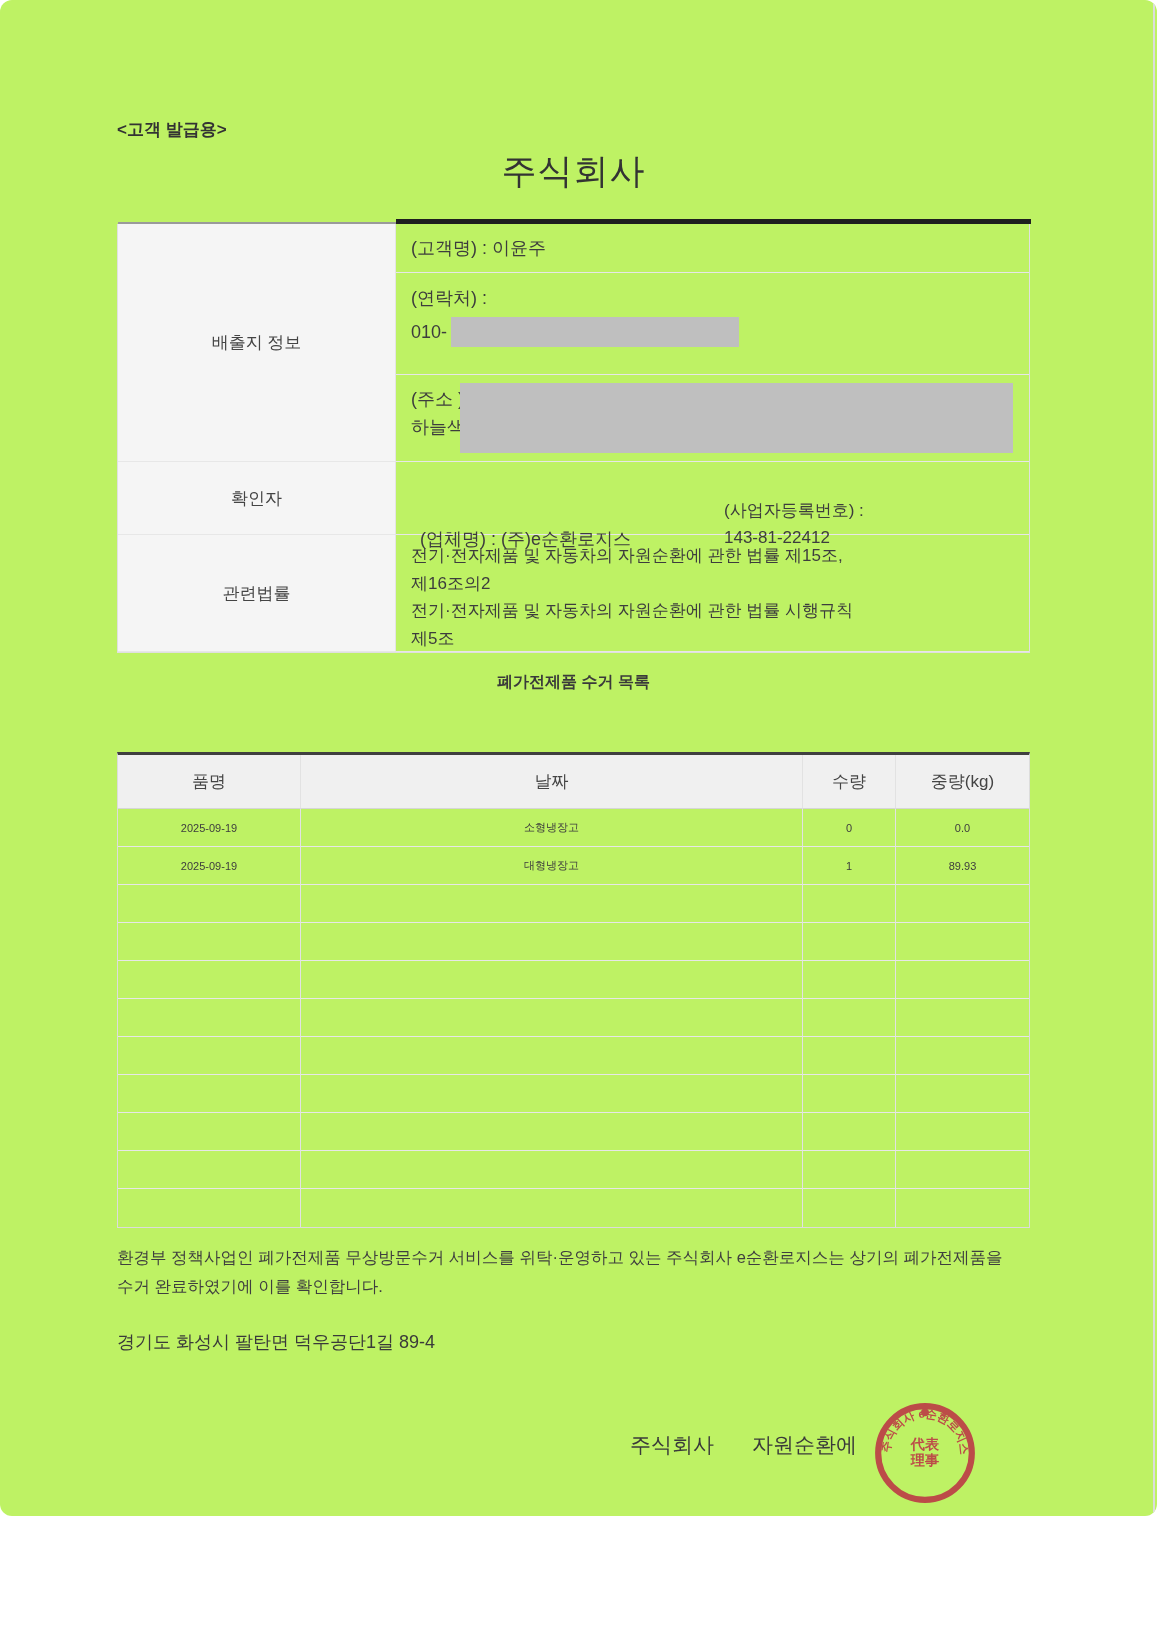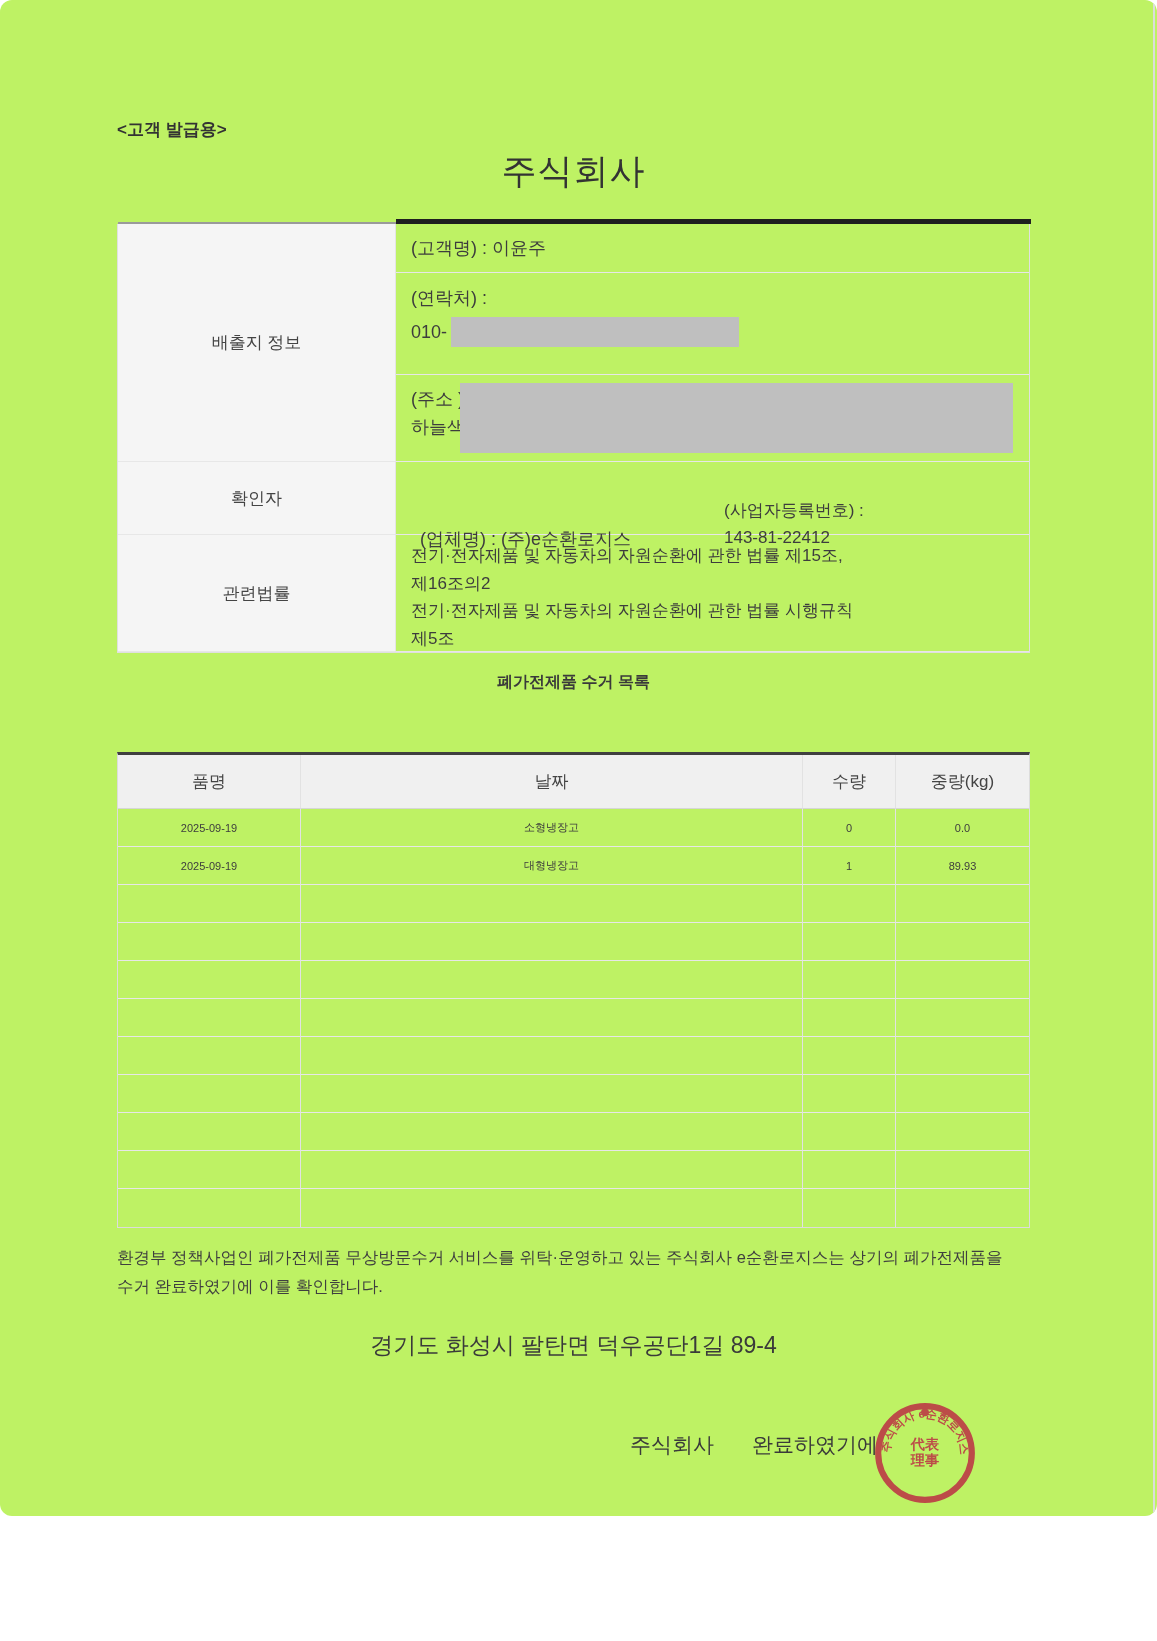--- a/index.html
+++ b/index.html
@@ -47,22 +47,22 @@
   .lt-header .lt-cell{background:#f0f0f0;height:54px;font-size:17px;color:#444;font-weight:500;
     border-bottom:1px solid #d6d6d6;}
   .lt-cell{box-sizing:border-box;display:flex;align-items:center;justify-content:center;
     border-right:1px solid #e2e2e2;border-bottom:1px solid #e7e7e7;font-size:11px;color:#3d3d3d;
     height:38px;}
   .lt-cell:last-child{border-right:none;}
   .lt-row:last-child .lt-cell{border-bottom:none;}
   
   .statement{position:absolute;left:117px;top:1243px;width:925px;font-size:16.5px;
     line-height:29px;color:#3f3f3f;}
-  .company-address{position:absolute;left:117px;top:1330px;width:913px;text-align:center;
-    font-size:23px;color:#3a3a3a;}
+  .company-address{position:absolute;left:117px;top:1330px;width:913px;text-align:left;
+    font-size:18px;color:#3a3a3a;}
   .company-line{position:absolute;left:630px;top:1431px;font-size:21px;color:#3a3a3a;}
   .company-line .gap{display:inline-block;width:38px;}
   .stamp{position:absolute;left:872px;top:1400px;width:106px;height:106px;opacity:0.92;}
   
   .right-edge{position:absolute;right:2px;top:0;width:2px;height:1628px;background:#dcdcdc;}
   .bottom-strip{position:absolute;left:0;top:1626px;width:1157px;height:7px;background:#f2f2f2;}
   .bottom-bar{position:absolute;left:0;top:1633px;width:1157px;height:8px;background:#121212;}
 </style>
 </head>
 <body>
@@ -193,21 +193,21 @@
     </div>
 
   <div class="statement">
     <div>환경부 정책사업인 폐가전제품 무상방문수거 서비스를 위탁·운영하고 있는 주식회사 e순환로지스는 상기의 폐가전제품을</div>
     <div>수거 완료하였기에 이를 확인합니다.</div>
   </div>
 
   <div class="company-address">경기도 화성시 팔탄면 덕우공단1길 89-4</div>
 
   <div class="company-line">
-    <span>주식회사</span><span class="gap"></span><span>완료하였기에</span>
+    <span>주식회사</span><span class="gap"></span><span>자원순환에</span>
   </div>
 
   <svg class="stamp" viewBox="0 0 120 120">
     <circle cx="60" cy="60" r="53" fill="none" stroke="#bc3f46" stroke-width="7"></circle>
     <circle cx="60" cy="14" r="4.5" fill="#bc3f46"></circle>
     <defs>
         <path id="ringPath" d="M 60,60 m -40,0 a 40,40 0 1,1 80,0 a 40,40 0 1,1 -80,0"></path>
       </defs>
     <text font-size="13" fill="#bc3f46" font-weight="bold" font-family="'Liberation Sans','DejaVu Sans',sans-serif">
       <textPath href="#ringPath" id="stamp-ring-text">주식회사 e순환로지스</textPath>

